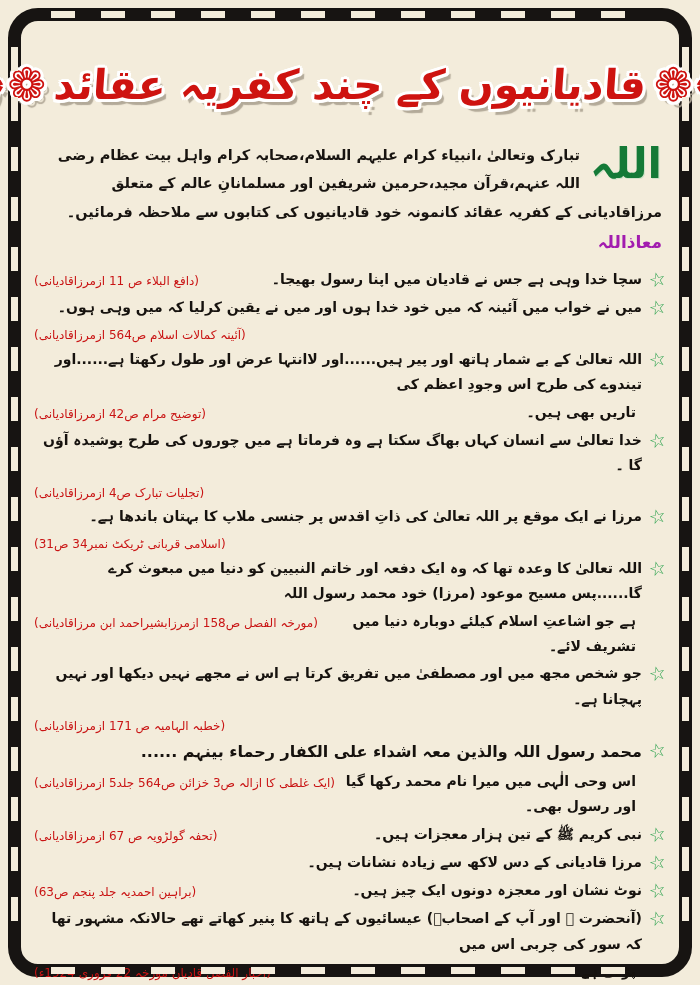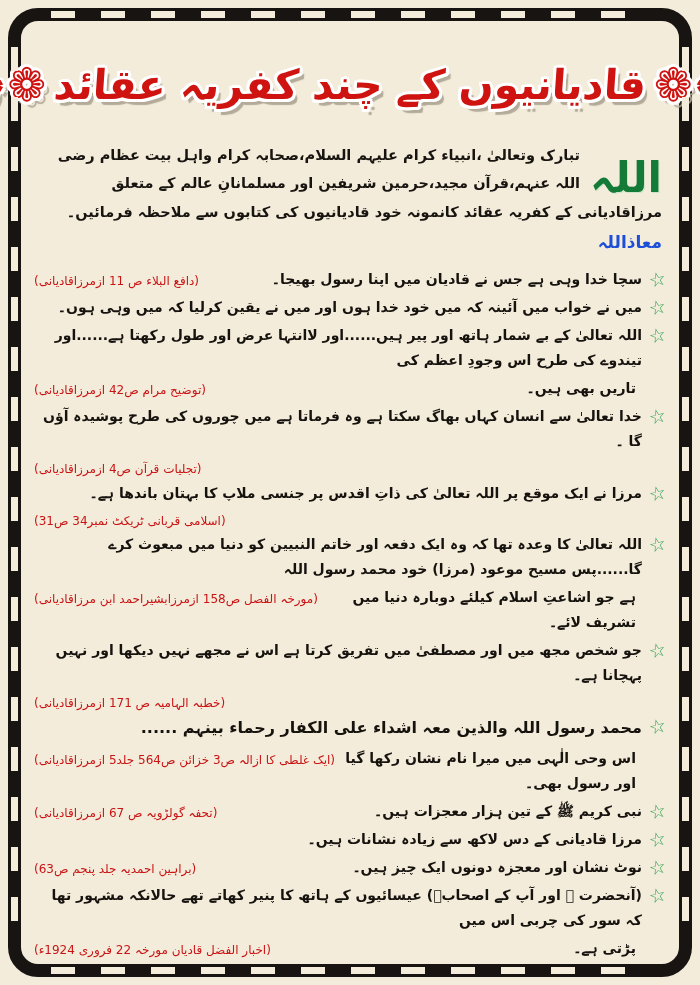--- a/index.html
+++ b/index.html
@@ -59,24 +59,24 @@
 
   
   .intro{
     direction:rtl;text-align:right;
     font-size:14.5px;font-weight:700;color:#181410;
     line-height:1.95;margin:0 4px 8px 2px;
   }
   .allah{
     float:right;
     font-size:42px;line-height:0.9;font-weight:bold;color:#147a37;
-    margin:18px 0 0 10px;
+    margin:4px 0 0 10px;
     text-shadow:1px 1px 0 #cfe3c9;
   }
-  .maaz{font-size:17px;font-weight:800;color:#1d4ed8;text-align:center;}
+  .maaz{font-size:17px;font-weight:800;color:#a21caf;text-align:center;}
 
   
   .items{display:flex;flex-direction:column;direction:rtl;gap:2.5px;flex:1;}
   .row{display:flex;align-items:flex-start;gap:7px;line-height:1.8;}
   .row.cite-only{justify-content:flex-end;line-height:1.5;margin-top:-1px;}
   .row.indent{padding-right:30px;}
   .star{
     color:#2aa24d;font-size:19px;line-height:1.35;flex:0 0 auto;
     transform:rotate(-14deg);font-weight:bold;
   }
@@ -113,38 +113,42 @@
         <div class="row">
     <span class="star">☆</span>
     <span class="text">سچا خدا وہی ہے جس نے قادیان میں اپنا رسول بھیجا۔</span>
     <span class="citation">(دافع البلاء ص 11 ازمرزاقادیانی)</span>
   </div>
         <div class="row">
     <span class="star">☆</span>
     <span class="text">میں نے خواب میں آئینہ کہ میں خود خدا ہوں اور میں نے یقین کرلیا کہ میں وہی ہوں۔</span>
 
   </div>
+        <div class="row cite-only">
+
+    <span class="citation">(آئینہ کمالات اسلام ص564 ازمرزاقادیانی)</span>
+  </div>
         <div class="row">
     <span class="star">☆</span>
     <span class="text">اللہ تعالیٰ کے بے شمار ہاتھ اور پیر ہیں......اور لاانتہا عرض اور طول رکھتا ہے......اور تیندوے کی طرح اس وجودِ اعظم کی</span>
 
   </div>
         <div class="row indent">
 
     <span class="text">تاریں بھی ہیں۔</span>
     <span class="citation">(توضیح مرام ص42 ازمرزاقادیانی)</span>
   </div>
         <div class="row">
     <span class="star">☆</span>
     <span class="text">خدا تعالیٰ سے انسان کہاں بھاگ سکتا ہے وہ فرماتا ہے میں چوروں کی طرح پوشیدہ آؤں گا ۔</span>
 
   </div>
         <div class="row cite-only">
 
-    <span class="citation">(تجلیات قرآن ص4 ازمرزاقادیانی)</span>
+    <span class="citation">(تجلیات تبارک ص4 ازمرزاقادیانی)</span>
   </div>
         <div class="row">
     <span class="star">☆</span>
     <span class="text">مرزا نے ایک موقع پر اللہ تعالیٰ کی ذاتِ اقدس پر جنسی ملاپ کا بہتان باندھا ہے۔</span>
 
   </div>
         <div class="row cite-only">
 
     <span class="citation">(اسلامی قربانی ٹریکٹ نمبر34 ص31)</span>
   </div>
@@ -167,21 +171,21 @@
 
     <span class="citation">(خطبہ الہامیہ ص 171 ازمرزاقادیانی)</span>
   </div>
         <div class="row">
     <span class="star">☆</span>
     <span class="text bold">محمد رسول اللہ والذین معہ اشداء علی الکفار رحماء بینہم ......</span>
 
   </div>
         <div class="row indent">
 
-    <span class="text">اس وحی الٰہی میں میرا نام نشان رکھا گیا اور رسول بھی۔</span>
+    <span class="text">اس وحی الٰہی میں میرا نام محمد رکھا گیا اور رسول بھی۔</span>
     <span class="citation">(ایک غلطی کا ازالہ ص3 خزائن ص564 جلد5 ازمرزاقادیانی)</span>
   </div>
         <div class="row">
     <span class="star">☆</span>
     <span class="text">نبی کریم ﷺ کے تین ہزار معجزات ہیں۔</span>
     <span class="citation">(تحفہ گولڑویہ ص 67 ازمرزاقادیانی)</span>
   </div>
         <div class="row">
     <span class="star">☆</span>
     <span class="text">مرزا قادیانی کے دس لاکھ سے زیادہ نشانات ہیں۔</span>

